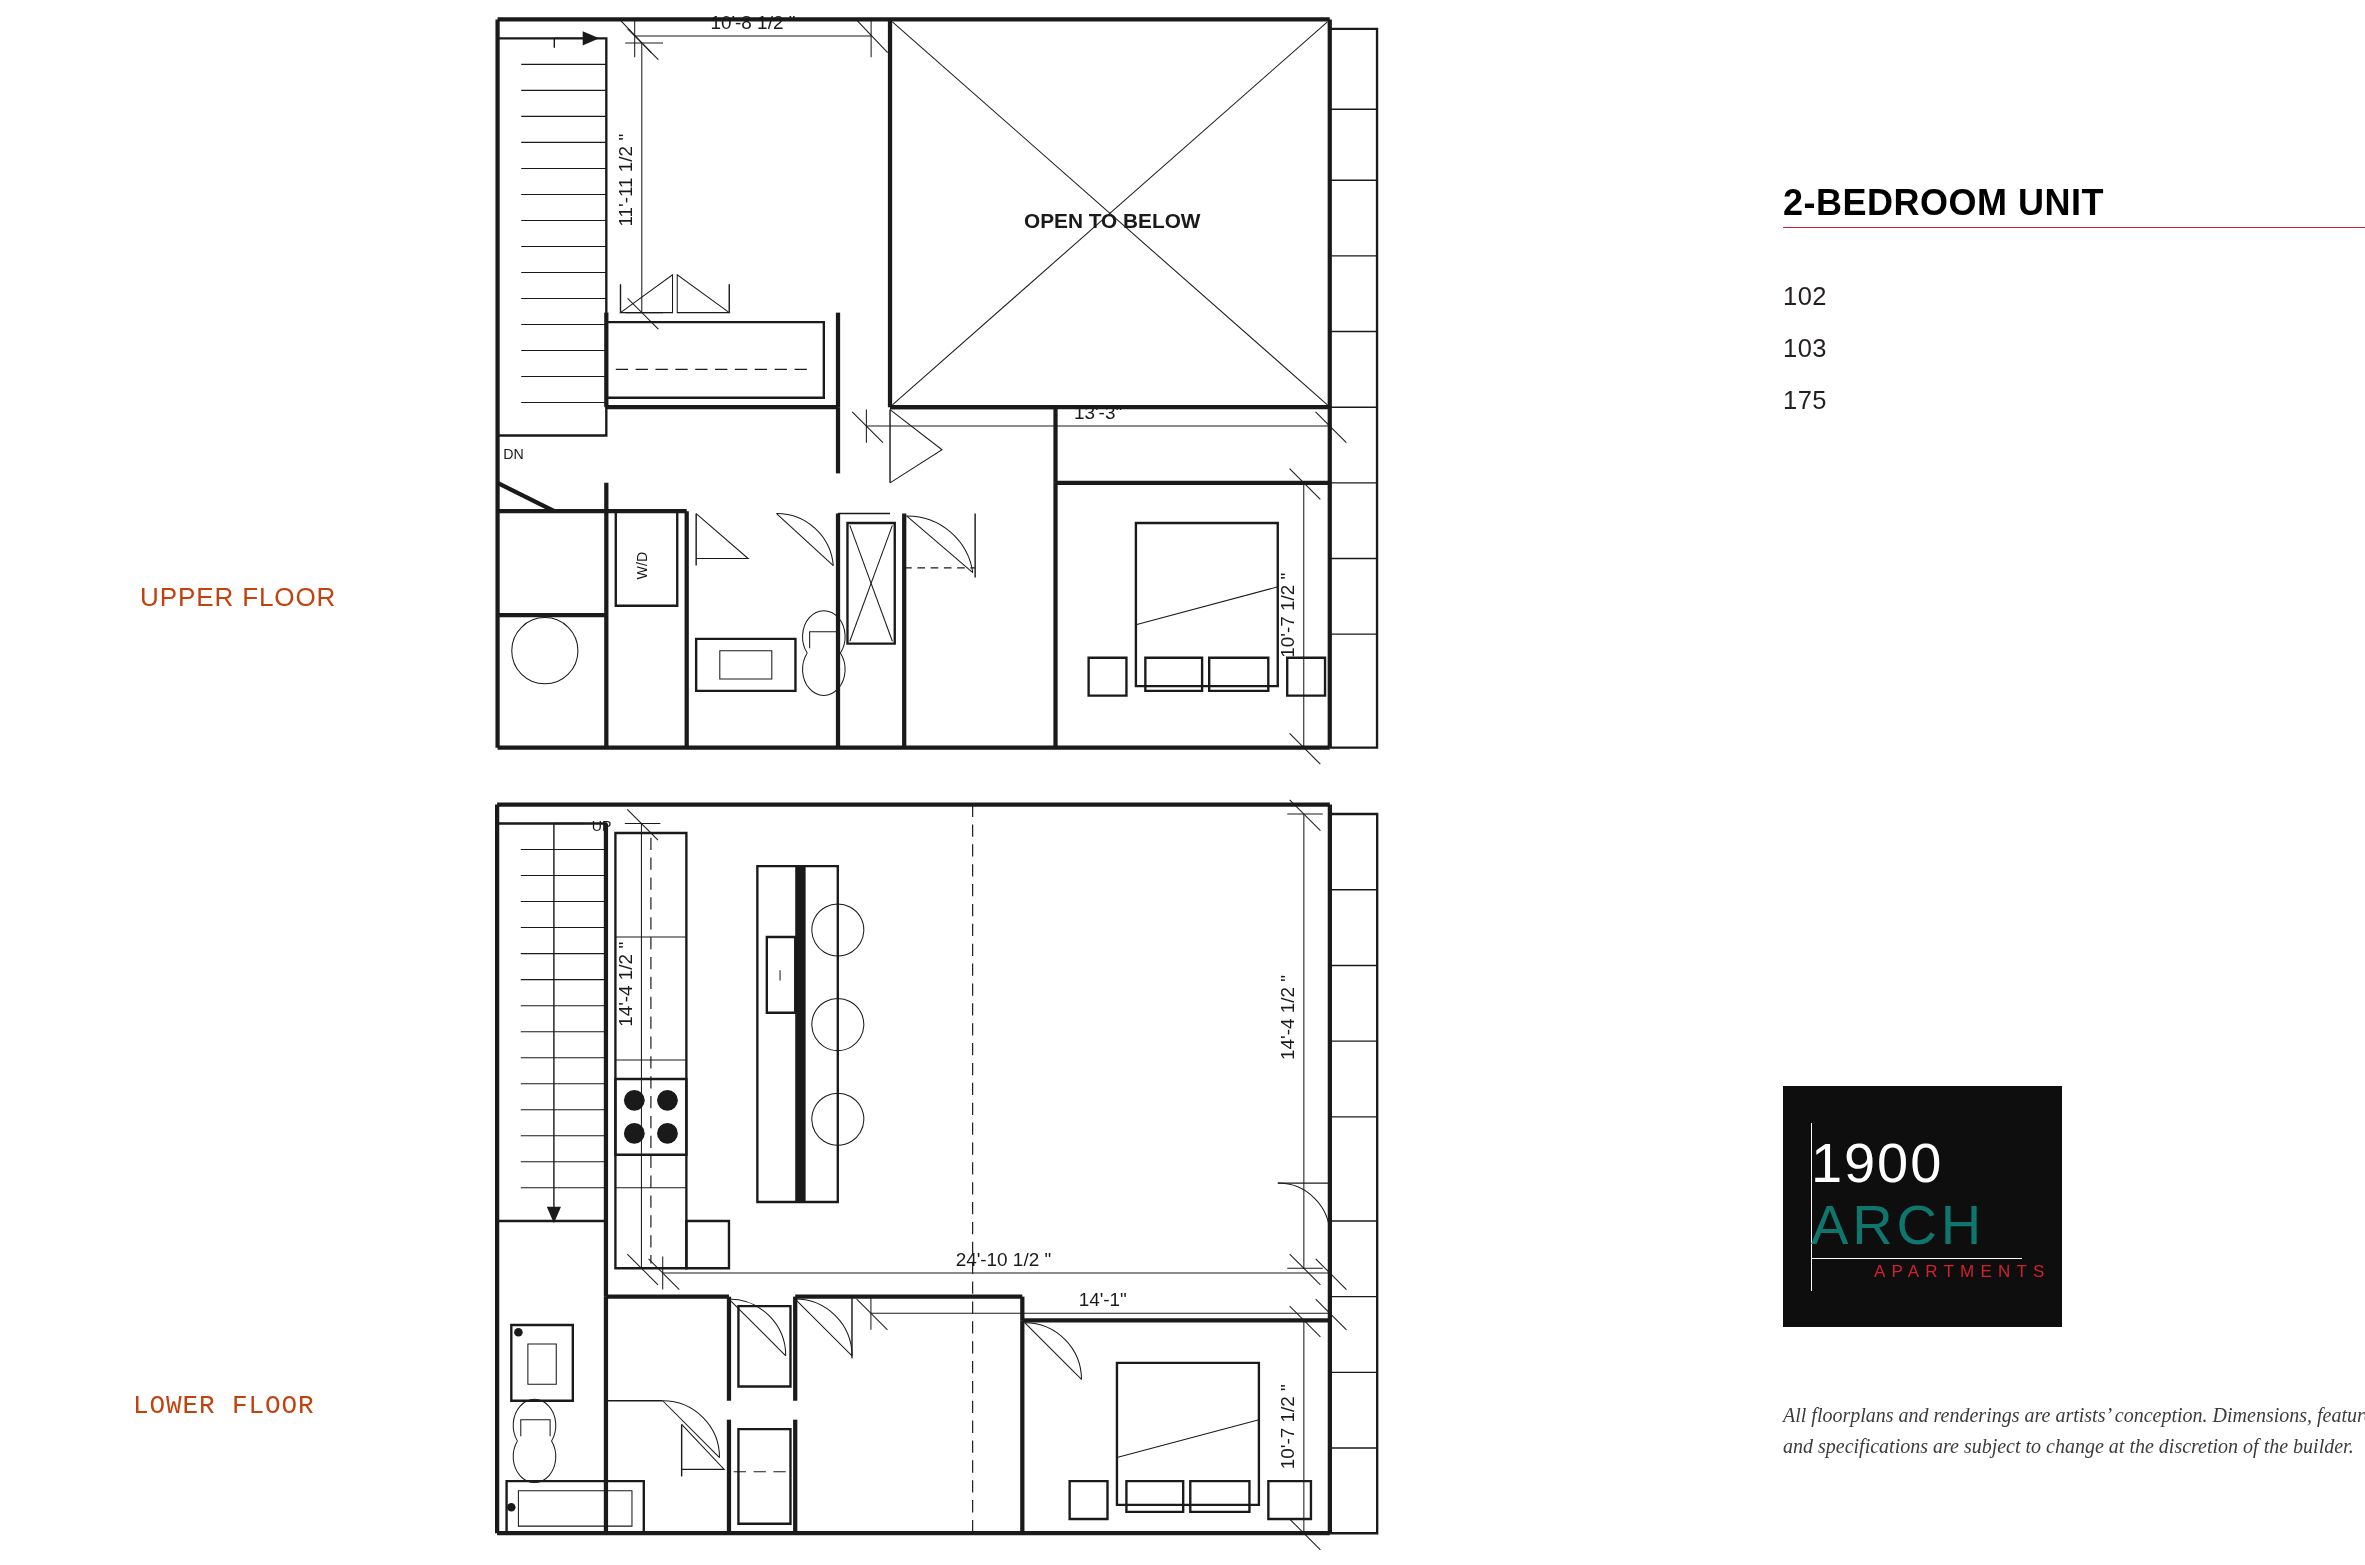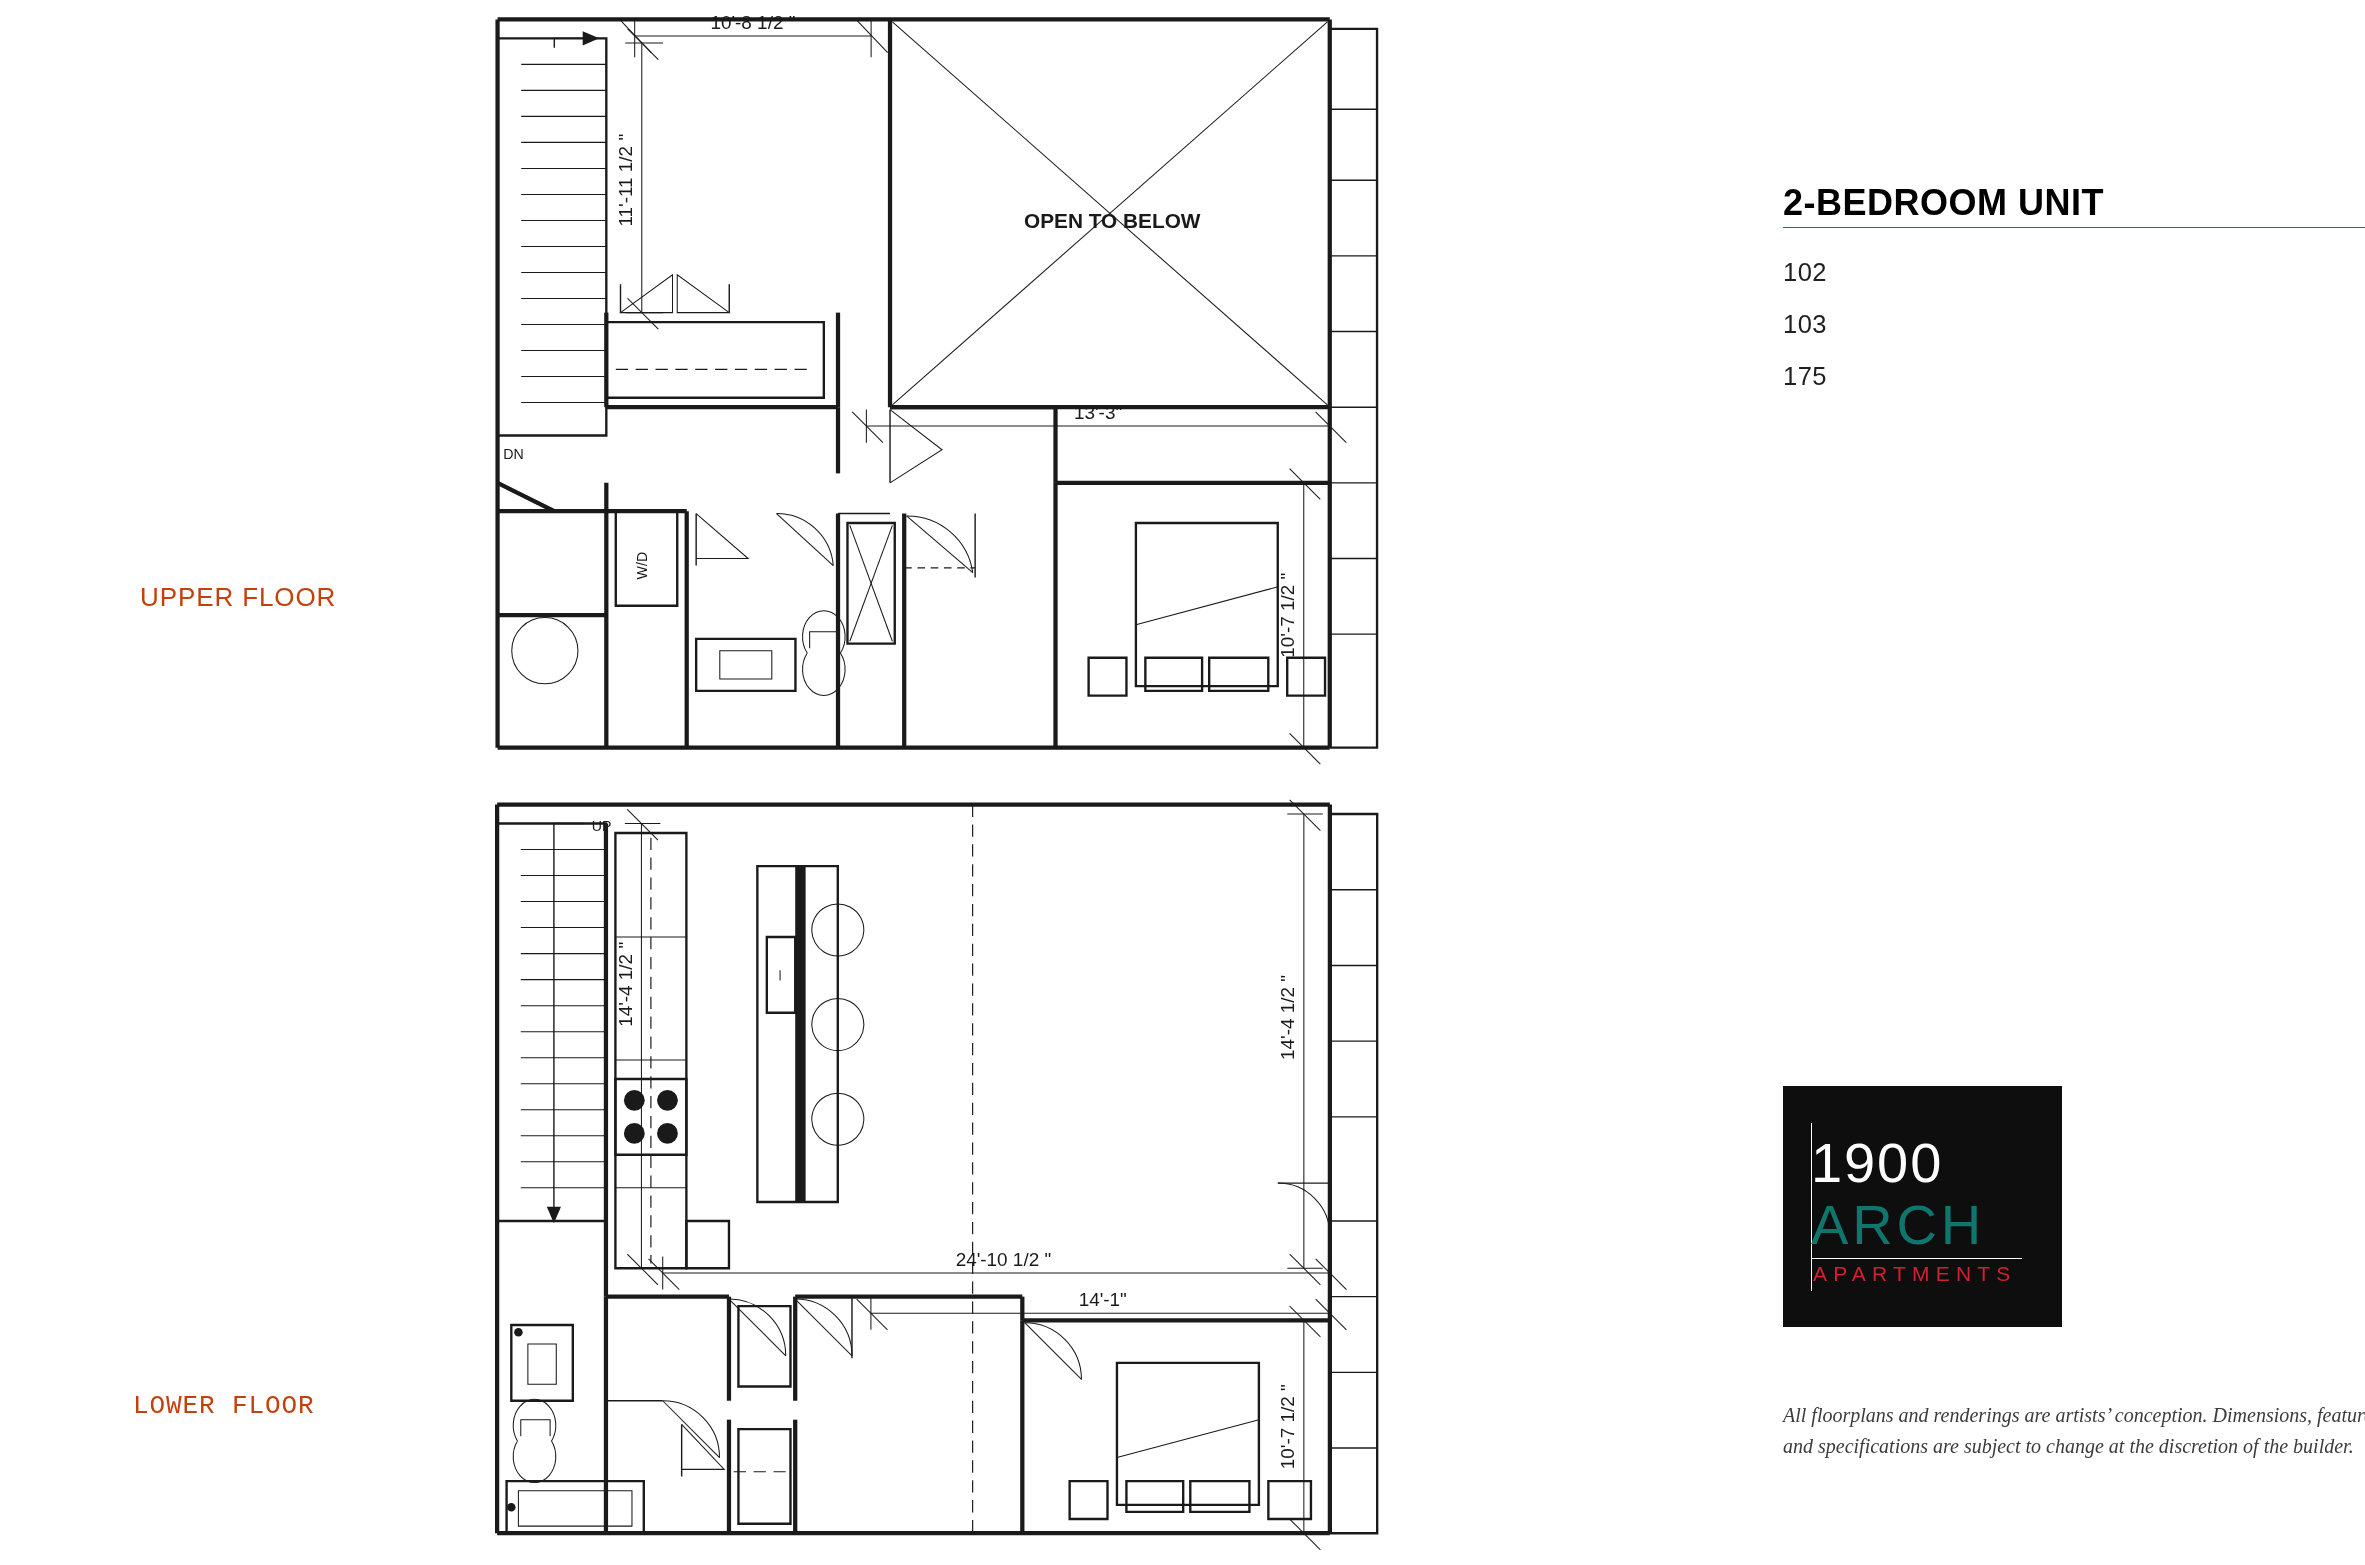--- a/index.html
+++ b/index.html
@@ -39,20 +39,21 @@
     left:1783px; top:227px;
     width:587px; height:1.4px;
     background:#d1202f;
   }
   .unit-number {
     position:absolute;
     left:1783px;
     font-size:25.5px;
     color:#231f20;
     letter-spacing:0.5px;
+    margin-top:24px;
   }
   #unit-num-0 { top:258px; }
   #unit-num-1 { top:310px; }
   #unit-num-2 { top:362px; }
 
   
   .logo-box {
     position:absolute;
     left:1783px; top:1086px;
     width:279px; height:241px;
@@ -79,22 +80,22 @@
     position:absolute;
     left:1811px; top:1197px;
     font-size:56px;
     color:#0f766e;
     letter-spacing:3.8px;
     font-family:"Liberation Sans", sans-serif;
     line-height:1;
   }
   .logo-apartments {
     position:absolute;
-    left:1813px; top:1262px;
-    font-size:21px;
+    left:1874px; top:1262px;
+    font-size:17px;
     color:#d1202f;
     letter-spacing:6.2px;
     font-family:"Liberation Sans", sans-serif;
   }
   .logo-rule-top {
     position:absolute;
     left:1811px; top:1258px;
     width:211px; height:0.9px; background:#ffffff;
   }
 

